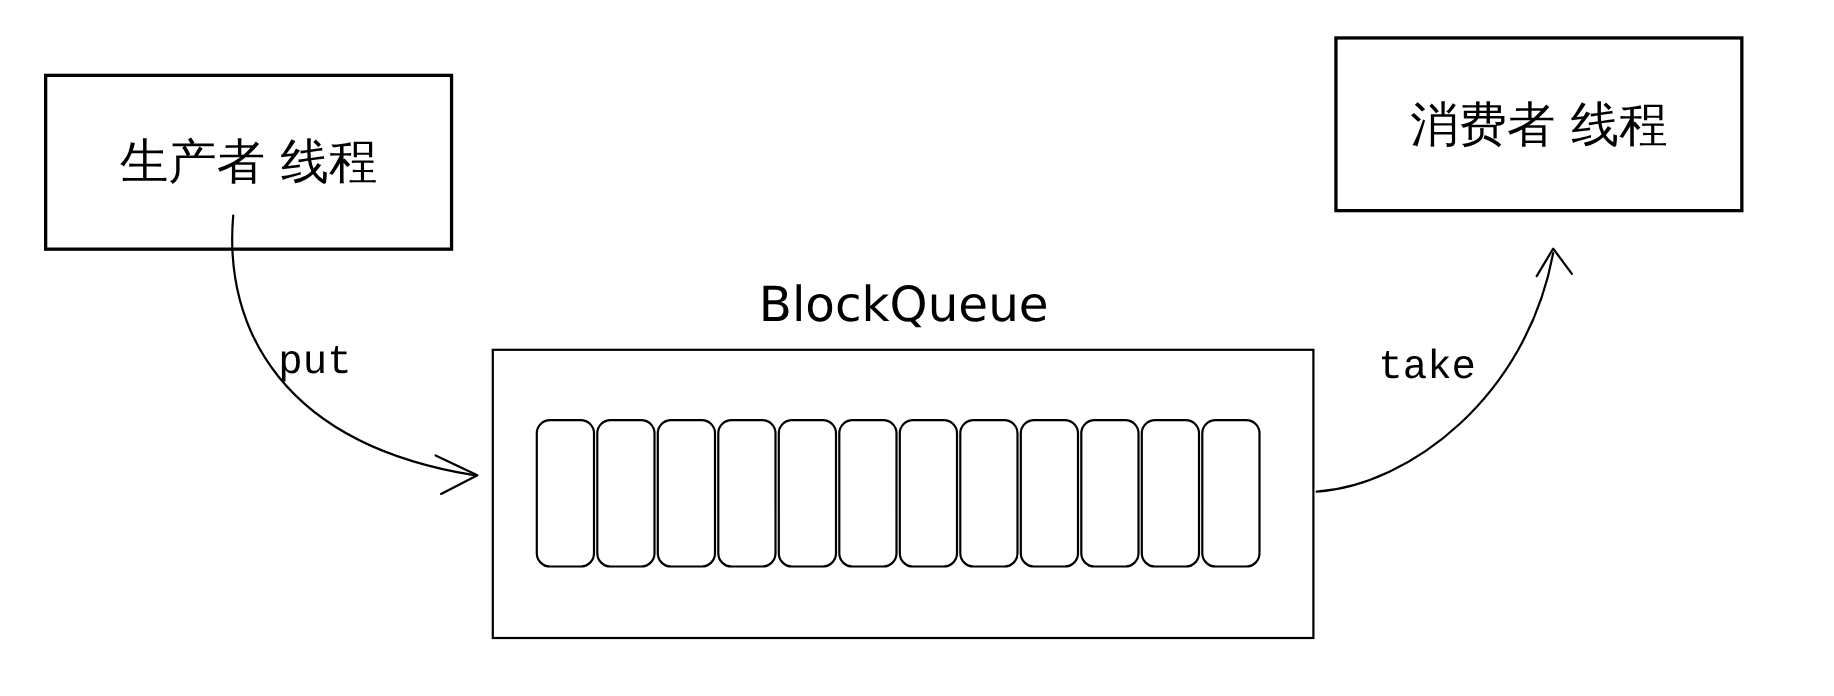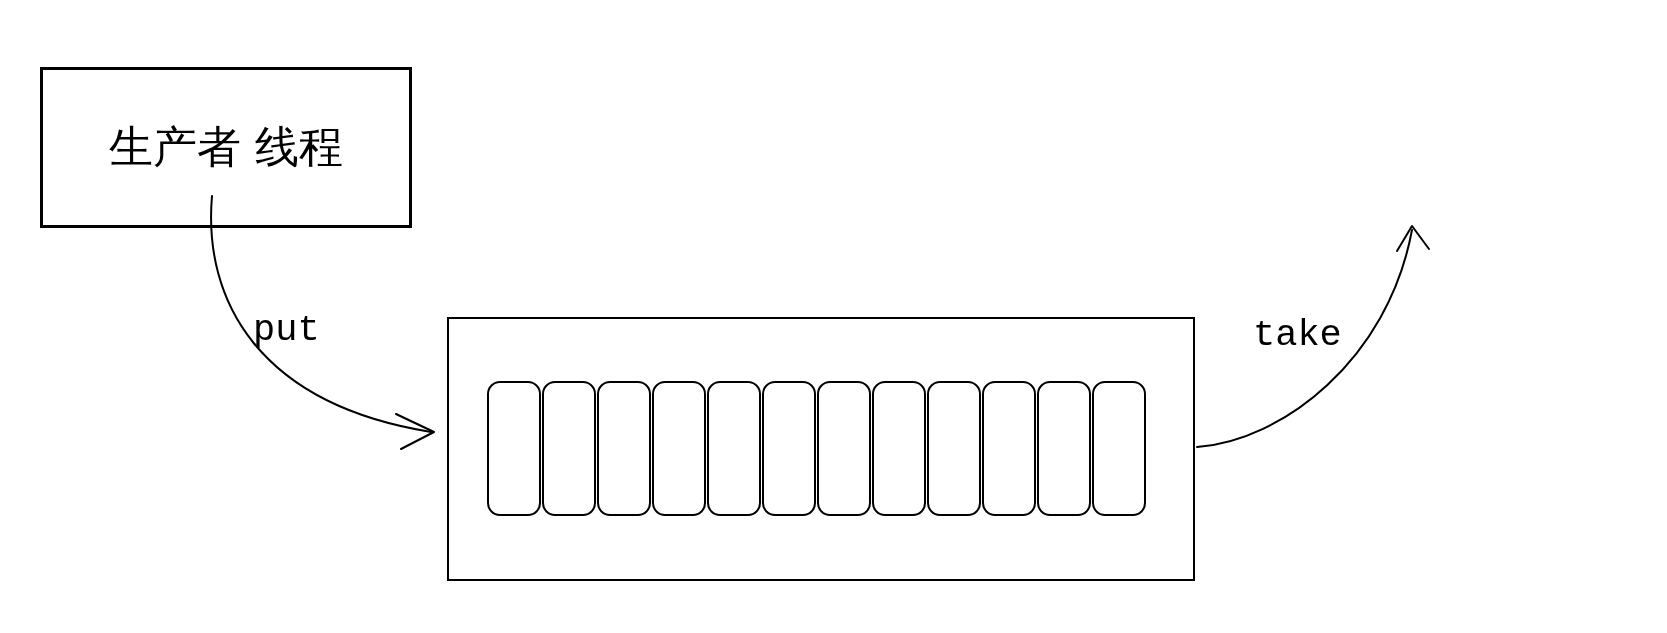--- a/index.html
+++ b/index.html
@@ -86,21 +86,25 @@
 </style>
 </head>
 <body>
 
 <div class="canvas">
 
   <div class="tbox producer-box">
     <span>生产者 线程</span>
   </div>
 
+  <div class="tbox consumer-box">
+    <span>消费者 线程</span>
+  </div>
 
+  <div class="queue-title">BlockQueue</div>
 
   <div class="queue-box">
     <div class="slots">
         <div class="slot"></div>
         <div class="slot"></div>
         <div class="slot"></div>
         <div class="slot"></div>
         <div class="slot"></div>
         <div class="slot"></div>
         <div class="slot"></div>

